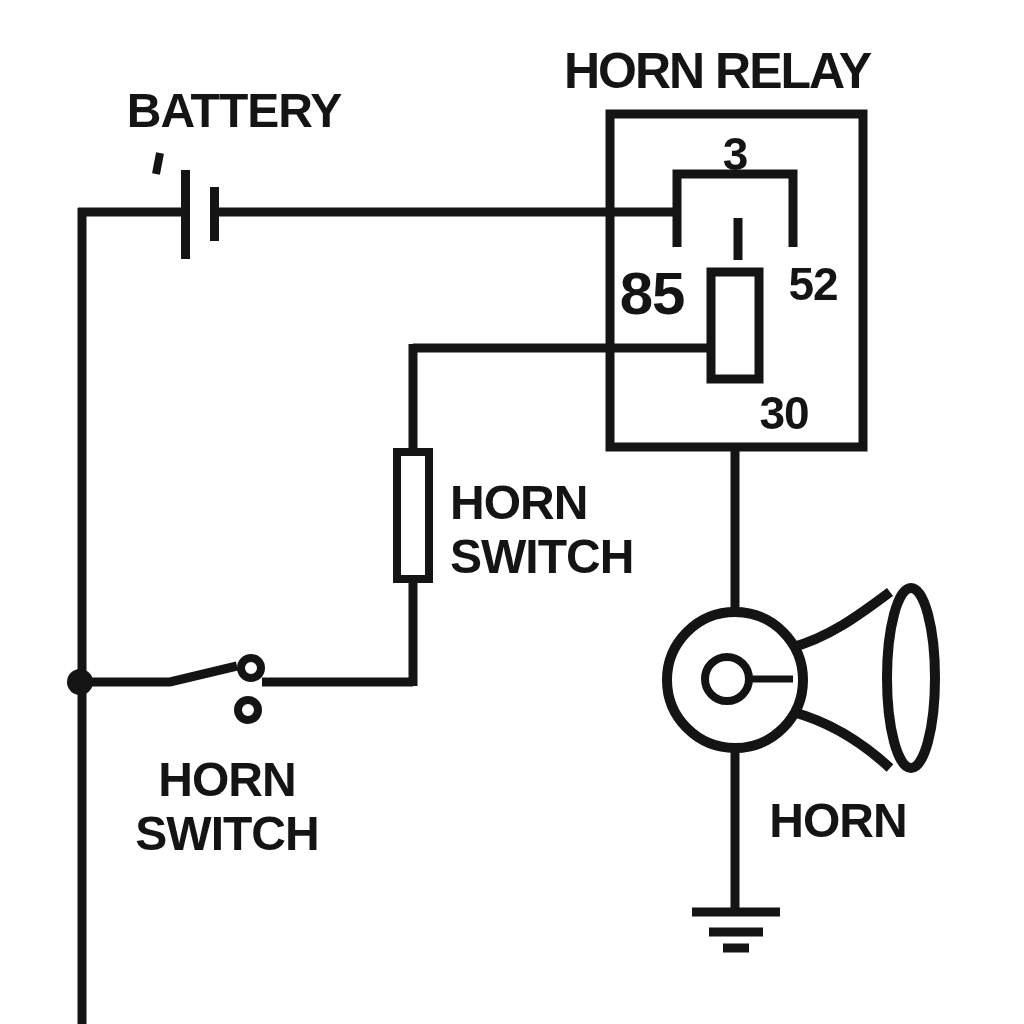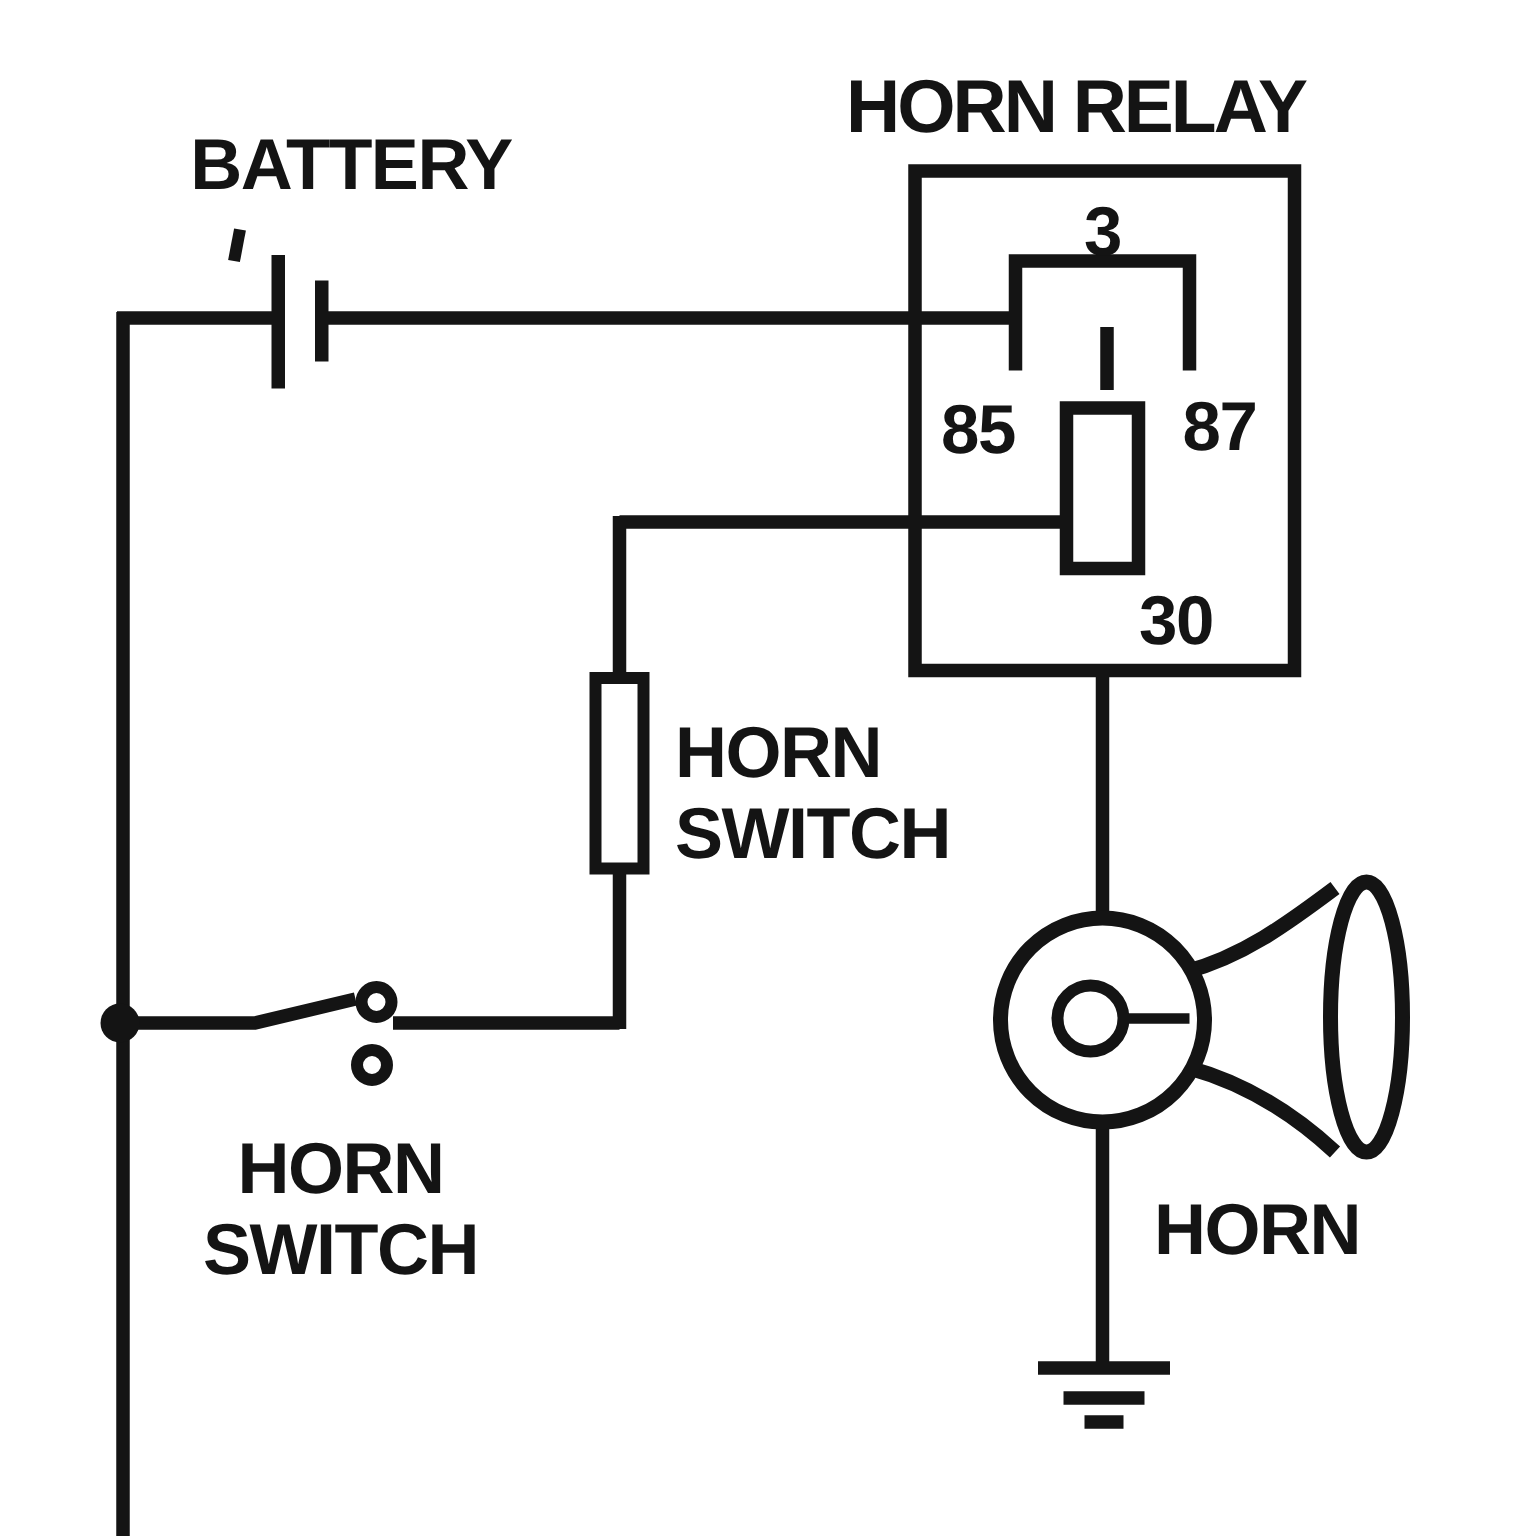--- a/index.html
+++ b/index.html
@@ -27,21 +27,21 @@
     color: #141414;
     font-weight: 700;
     white-space: nowrap;
     letter-spacing: -1px;
     user-select: none;
   }
   .lbl.centered { transform: translateX(-50%); }
   .lbl-battery     { left: 234px; top: 83px;  font-size: 48px; }
   .lbl-horn-relay  { left: 717px; top: 42px;  font-size: 50px; letter-spacing: -2px; }
   .lbl-t3          { left: 735px; top: 127px; font-size: 46px; }
-  .lbl-t85         { left: 652px; top: 259px; font-size: 46px; }
+  .lbl-t85         { left: 652px; top: 259px; font-size: 60px; }
   .lbl-t87         { left: 813px; top: 257px; font-size: 46px; }
   .lbl-t30         { left: 736px; top: 386px; font-size: 46px; margin-left: 48px; }
   .lbl-switch-comp { left: 450px; top: 476px; font-size: 48px; line-height: 54px; text-align: left; }
   .lbl-switch-sym  { left: 227px; top: 753px; font-size: 48px; line-height: 54px; text-align: center; }
   .lbl-horn        { left: 838px; top: 793px; font-size: 48px; }
 </style>
 </head>
 <body>
 
 <div class="canvas">
@@ -99,21 +99,21 @@
   </svg>
 
   <div class="lbl lbl-battery centered">BATTERY</div>
 
   <div class="lbl lbl-horn-relay centered">HORN RELAY</div>
 
   <div class="lbl lbl-t3 centered">3</div>
 
   <div class="lbl lbl-t85 centered">85</div>
 
-  <div class="lbl lbl-t87 centered">87</div>
+  <div class="lbl lbl-t87 centered">52</div>
 
   <div class="lbl lbl-t30 centered">30</div>
 
   <div class="lbl lbl-switch-comp">
     <div>HORN</div>
     <div>SWITCH</div>
   </div>
 
   <div class="lbl lbl-switch-sym centered">
     <div>HORN</div>

